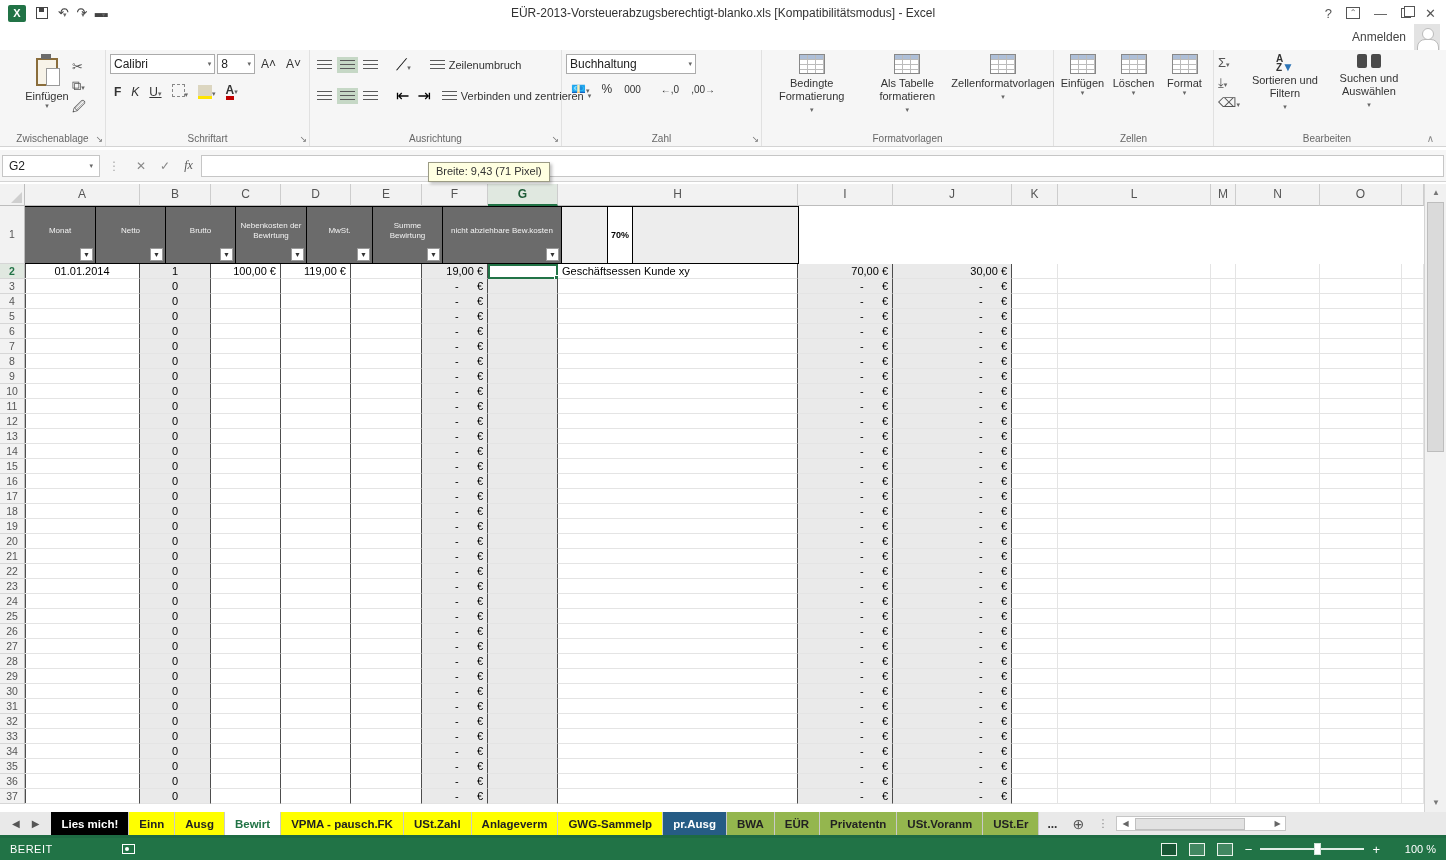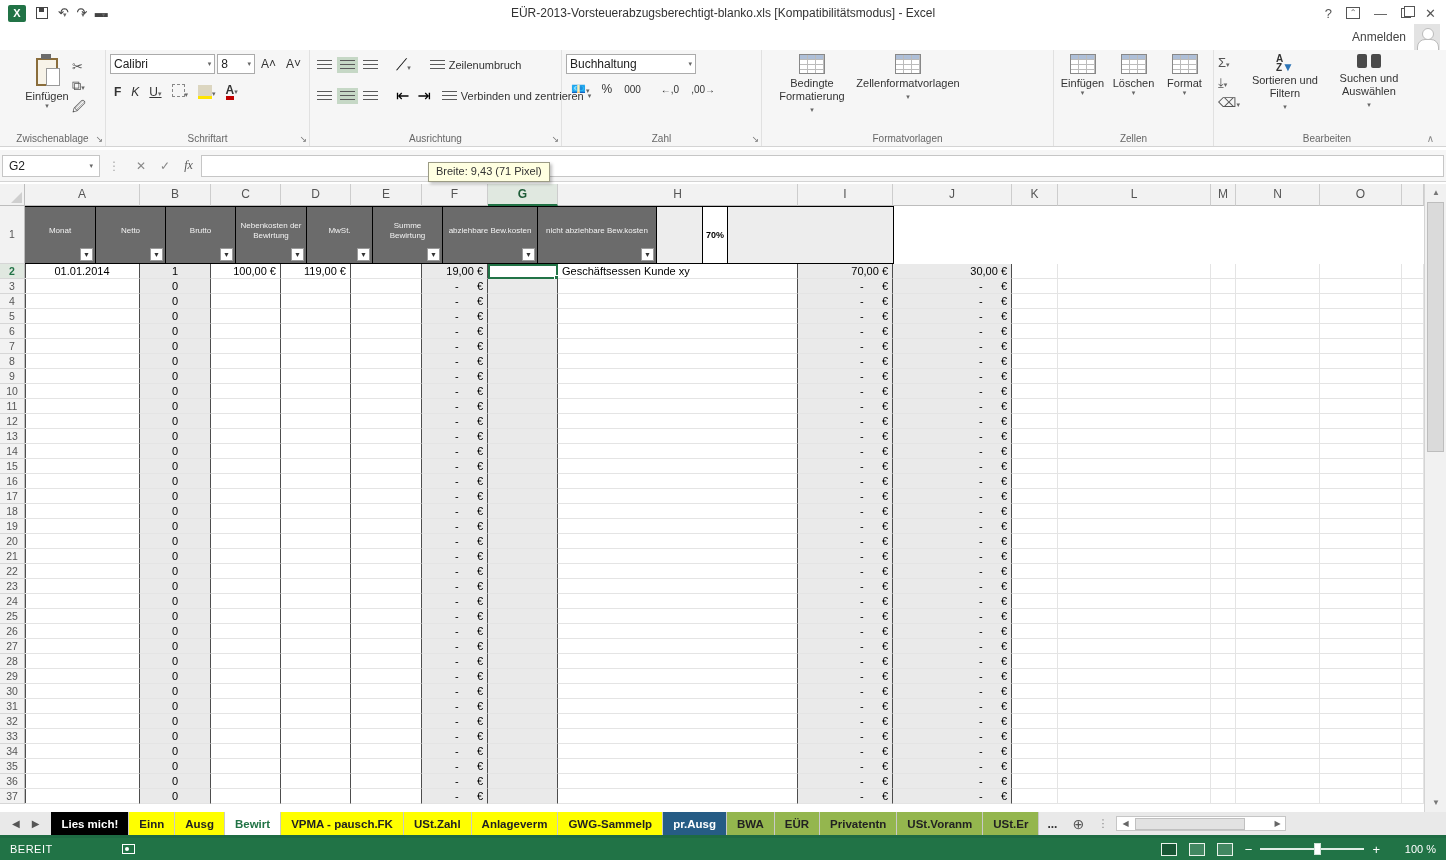--- a/index.html
+++ b/index.html
@@ -287,20 +287,25 @@
     </div>
 
     <div class="rgroup" style="width:292px; display:flex; gap:4px; align-items:flex-start">
       <div class="stylebtn">
         <span class="tblic"></span>
         <span>Bedingte Formatierung</span>
         <span class="drop7">▾</span>
       </div>
       <div class="stylebtn">
         <span class="tblic"></span>
+        <span>Als Tabelle formatieren</span>
+        <span class="drop7">▾</span>
+      </div>
+      <div class="stylebtn">
+        <span class="tblic"></span>
         <span>Zellenformatvorlagen</span>
         <span class="drop7">▾</span>
       </div>
       <div class="rgroup-label">Formatvorlagen</div>
     </div>
 
     <div class="rgroup" style="width:160px; display:flex; gap:2px; align-items:flex-start">
       <div class="cellbtn">
         <span class="tblic"></span>
         <span>Einfügen</span>
@@ -394,24 +399,20 @@
           <div class="filterbtn">▼</div>
         </div>
         <div class="h1cell dark" style="width: 66px;">
           <div class="h1label">MwSt.</div>
           <div class="filterbtn">▼</div>
         </div>
         <div class="h1cell dark" style="width: 70px;">
           <div class="h1label">Summe Bewirtung</div>
           <div class="filterbtn">▼</div>
         </div>
-        <div class="h1cell dark" style="width: 95px;">
-          <div class="h1label">abziehbare Bew.kosten</div>
-          <div class="filterbtn">▼</div>
-        </div>
         <div class="h1cell dark" style="width: 119px;">
           <div class="h1label">nicht abziehbare Bew.kosten</div>
           <div class="filterbtn">▼</div>
         </div>
         <div class="h1cell light" style="width: 46px;"></div>
         <div class="h1cell white" style="width: 25px;">70%</div>
         <div class="h1cell light" style="width: 166px;"></div>
         <div class="h1filler" style="width: 22px;"></div>
       </div>
       <div class="gridrow drow">

